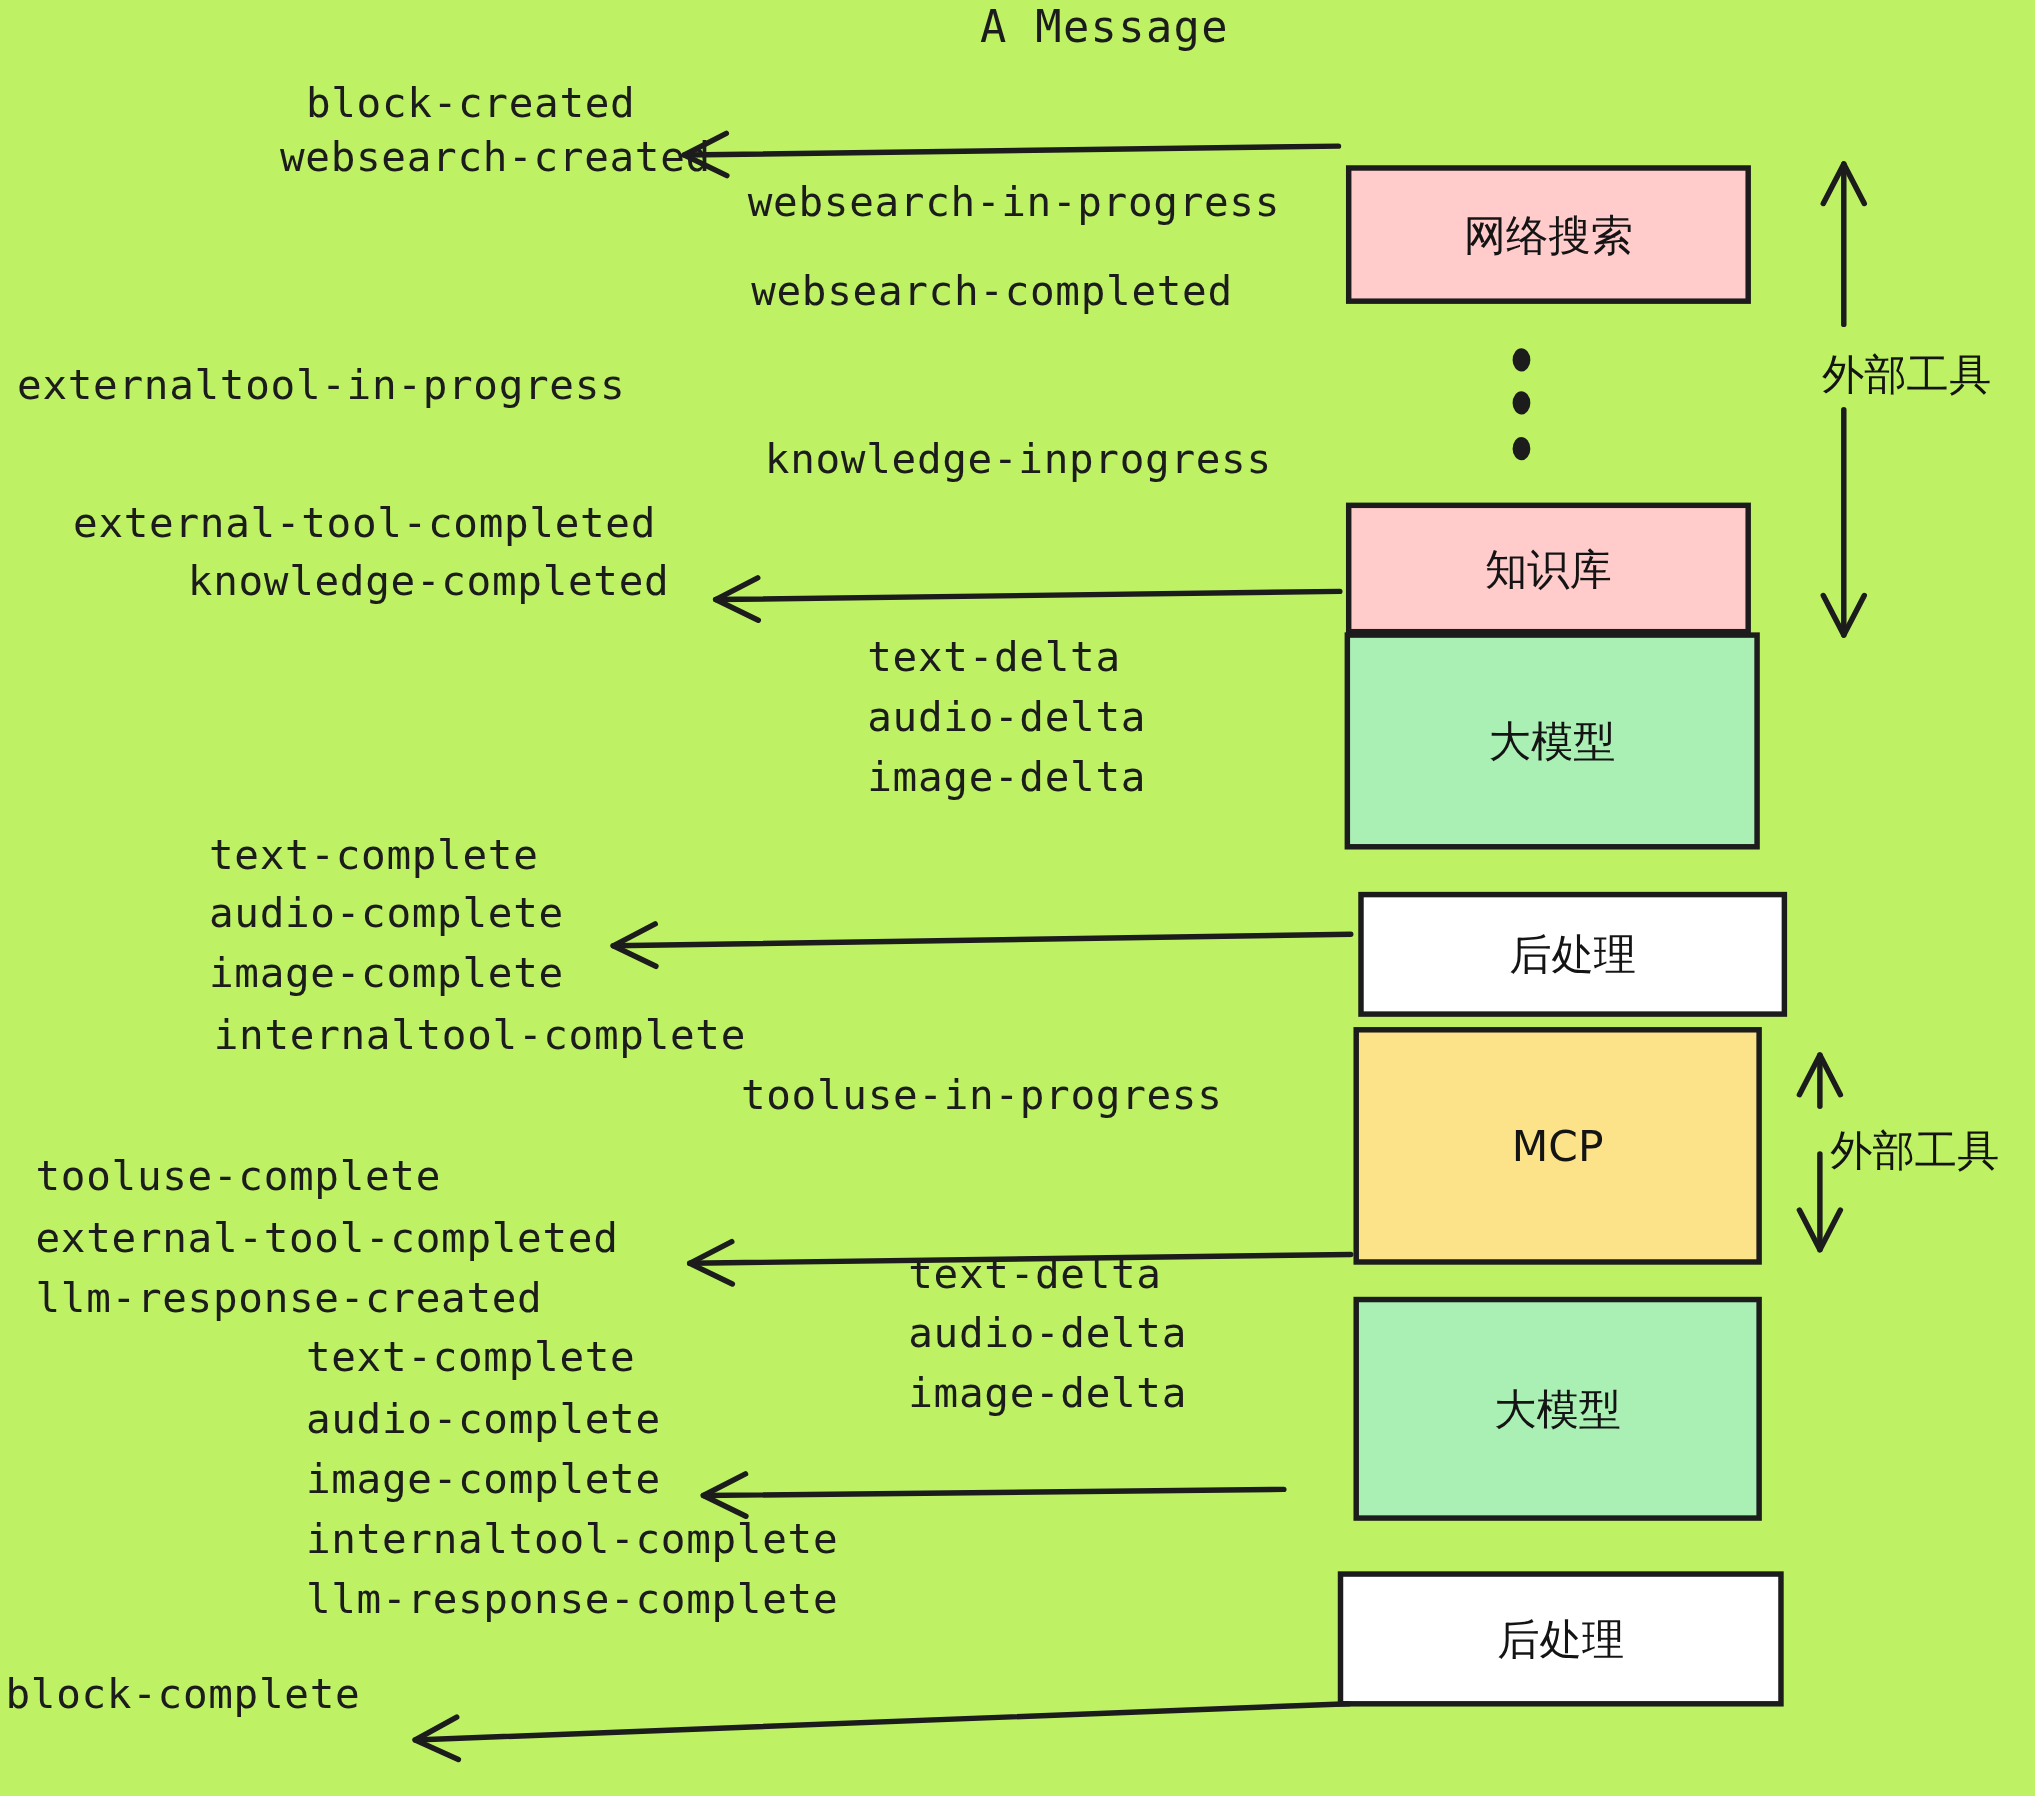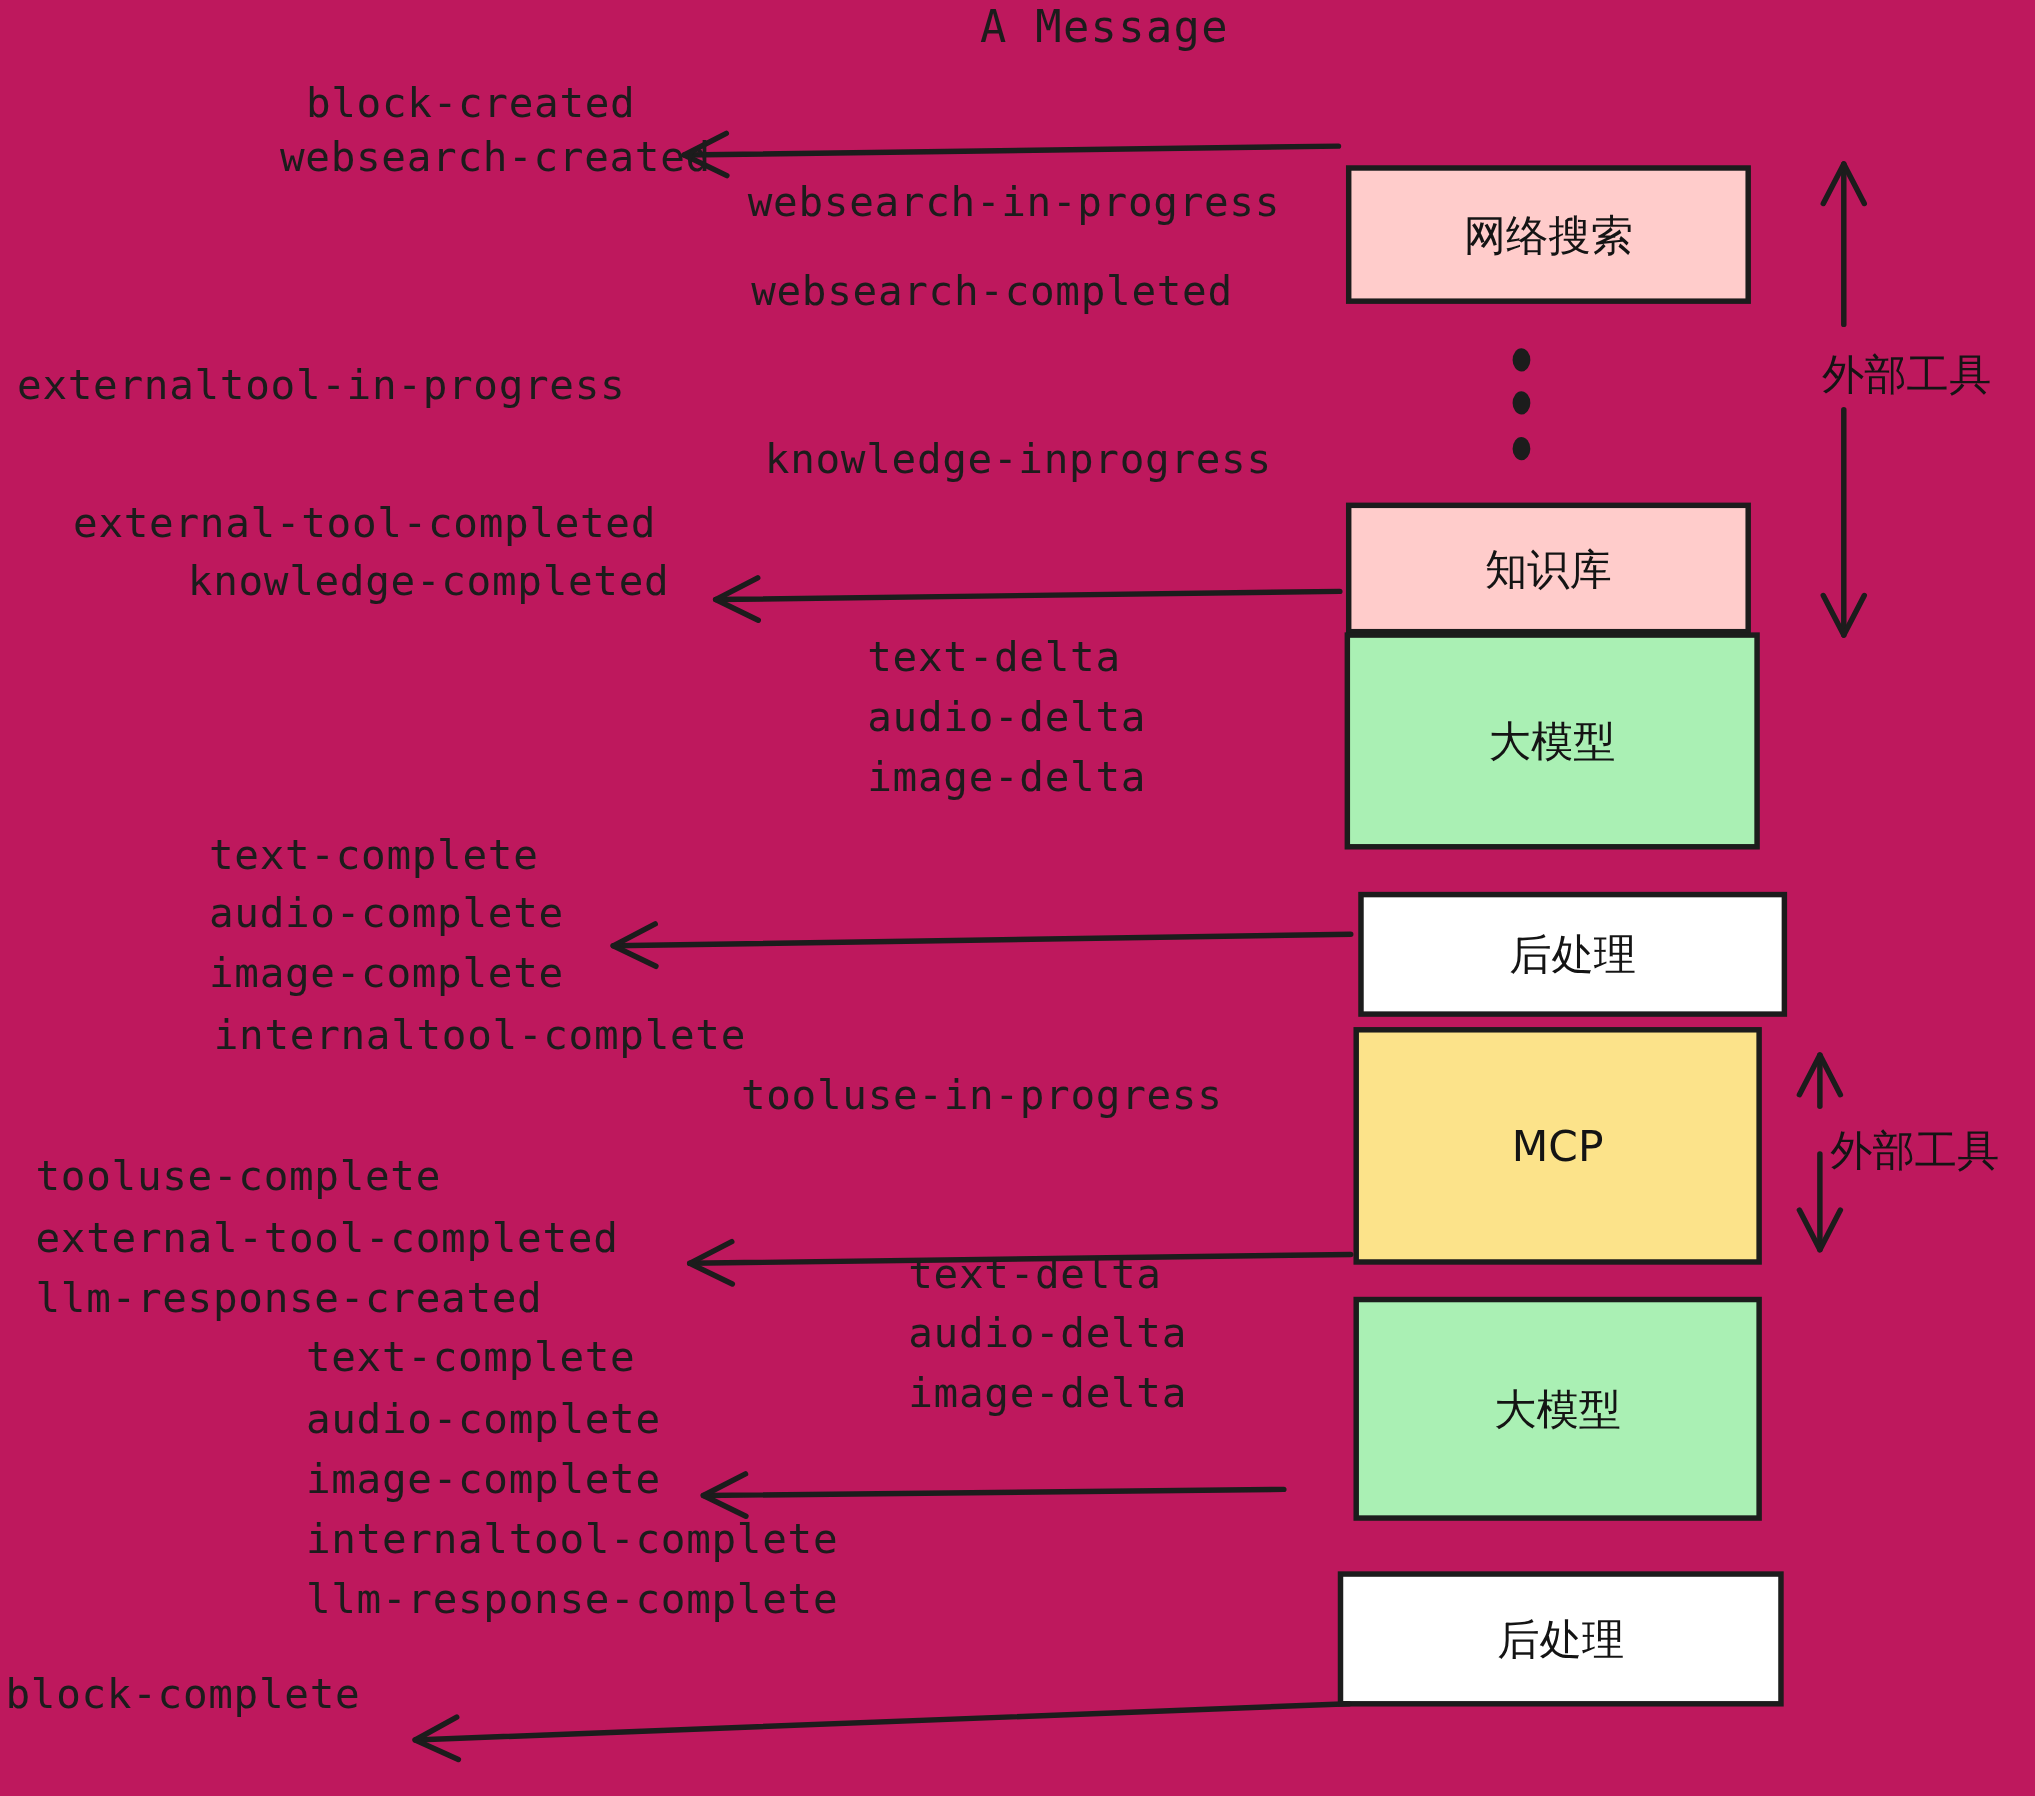--- a/index.html
+++ b/index.html
@@ -10,21 +10,21 @@
   body {
     width: 2035px;
     height: 1796px;
     font-family: "DejaVu Sans", sans-serif;
     overflow: hidden;
   }
   #stage {
     position: relative;
     width: 2035px;
     height: 1796px;
-    background: #be185d;
+    background: #bef264;
   }
   svg.layer {
     position: absolute;
     top: 0;
     left: 0;
     width: 2035px;
     height: 1796px;
   }
   .evt {
     font-family: "DejaVu Sans Mono", "Liberation Mono", monospace;

